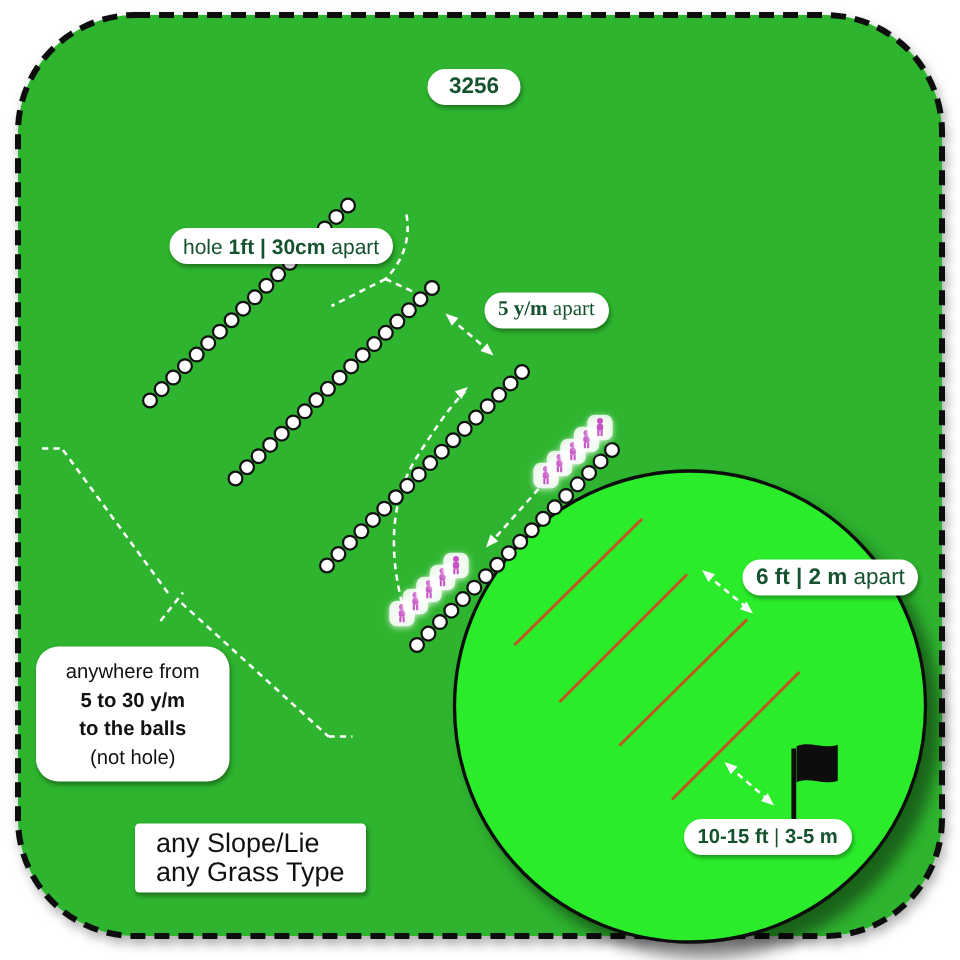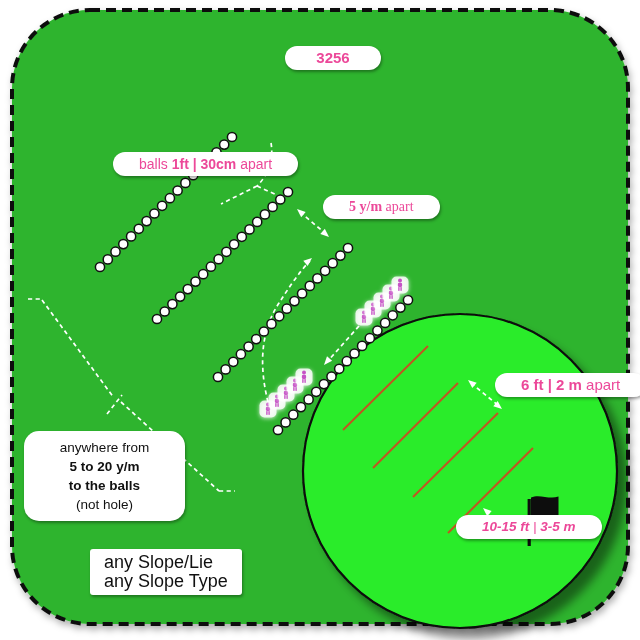--- a/index.html
+++ b/index.html
@@ -3,32 +3,32 @@
 <meta charset="utf-8">
 <style>
   html,body{margin:0;padding:0;background:#fff;width:640px;height:640px;overflow:hidden;
     font-family:"Liberation Sans", sans-serif;}
   #stage{position:relative;width:640px;height:640px;}
   svg{position:absolute;left:0;top:0;}
   rect[data-name="practice-area"]{fill:var(--fairway,#2db42d);}
   circle[data-name="putting-green"]{fill:var(--green,#2cec2c);}
   .dash{fill:none;stroke:#fff;stroke-width:1.7;stroke-dasharray:4.2 3.4;}
   .ahead{fill:#fff;stroke:none;}
-  .label{position:absolute;background:#fff;color:#ec4899;border-radius:999px;
-    box-shadow:1px 2px 3px rgba(0,0,0,.35);padding:3px 26px;font-size:14px;
+  .label{position:absolute;background:#fff;color:#14532d;border-radius:999px;
+    box-shadow:1px 2px 3px rgba(0,0,0,.35);padding:3px 9px;font-size:14px;
     white-space:nowrap;line-height:18px;}
   .label b{font-weight:bold;text-align:right;}
   .box{position:absolute;background:#fff;color:#111;border-radius:15px;
     box-shadow:1px 2px 3px rgba(0,0,0,.35);font-size:13.5px;line-height:19px;}
   #badge{left:285px;top:46px;width:44px;text-align:center;font-weight:bold;font-size:15px;}
   #lbl-balls{left:113px;top:152px;}
   #lbl-rows{left:323px;top:195px;font-family:Liberation Serif, serif;}
   #lbl-lines{left:495px;top:373px;font-size:15px;}
-  #lbl-hole{left:456px;top:515px;font-size:13.5px;font-style:italic;}
-  #box-drop{left:24px;top:431px;width:125px;text-align:center;padding:7px 18px;}
+  #lbl-hole{left:456px;top:546px;font-size:13.5px;}
+  #box-drop{left:24px;top:431px;width:125px;text-align:center;padding:7px 2px;}
   #box-cond{left:90px;top:549px;padding:4px 14px;font-size:18px;border-radius:3px;}
 </style>
 </head>
 <body>
 
 <div id="stage" data-name="golf-drill-diagram">
 
 <svg width="640" height="640" viewBox="0 0 640 640" data-name="diagram-canvas">
   <defs>
     <filter id="pageShadow" x="-10%" y="-10%" width="125%" height="125%">
@@ -238,33 +238,33 @@
       </g>
 
   <g data-name="flag-icon">
     <rect x="527.6" y="499" width="3.2" height="47" fill="#0d0d0d"></rect>
     <path d="M531,497.5 C540,493.5 549,500 558.5,496.5 L558.5,520.5 C549,524 540,517.5 531,521.5 Z" fill="#0d0d0d"></path>
   </g>
 </svg>
 
 <div class="label" id="badge" data-name="drill-number-badge">3256</div>
 
-<div class="label" id="lbl-balls" data-name="ball-spacing-label"><span data-name="ball-spacing-prefix">balls </span><b data-name="ball-spacing-value">1ft | 30cm</b><span data-name="ball-spacing-suffix"> apart</span></div>
+<div class="label" id="lbl-balls" data-name="ball-spacing-label"><span data-name="ball-spacing-prefix">hole </span><b data-name="ball-spacing-value">1ft | 30cm</b><span data-name="ball-spacing-suffix"> apart</span></div>
 
 <div class="label" id="lbl-rows" data-name="row-spacing-label"><b data-name="row-spacing-value">5 y/m</b><span data-name="row-spacing-suffix"> apart</span></div>
 
 <div class="label" id="lbl-lines" data-name="green-line-spacing-label"><b data-name="green-line-spacing-value">6 ft | 2 m</b><span data-name="green-line-spacing-suffix"> apart</span></div>
 
 <div class="label" id="lbl-hole" data-name="hole-distance-label"><b data-name="hole-distance-ft">10-15 ft</b><span data-name="hole-distance-separator"> | </span><b data-name="hole-distance-m">3-5 m</b></div>
 
 <div class="box" id="box-drop" data-name="drop-zone-note">
   <div data-name="drop-zone-line-1">anywhere from</div>
-  <div style="font-weight:bold" data-name="drop-zone-line-2">5 to 20 y/m</div>
+  <div style="font-weight:bold" data-name="drop-zone-line-2">5 to 30 y/m</div>
   <div style="font-weight:bold" data-name="drop-zone-line-3">to the balls</div>
   <div data-name="drop-zone-line-4">(not hole)</div>
 </div>
 
 <div class="box" id="box-cond" data-name="conditions-note">
   <div data-name="conditions-line-1">any Slope/Lie</div>
-  <div data-name="conditions-line-2">any Slope Type</div>
+  <div data-name="conditions-line-2">any Grass Type</div>
 </div>
 
 </div>
 
 </body></html>

